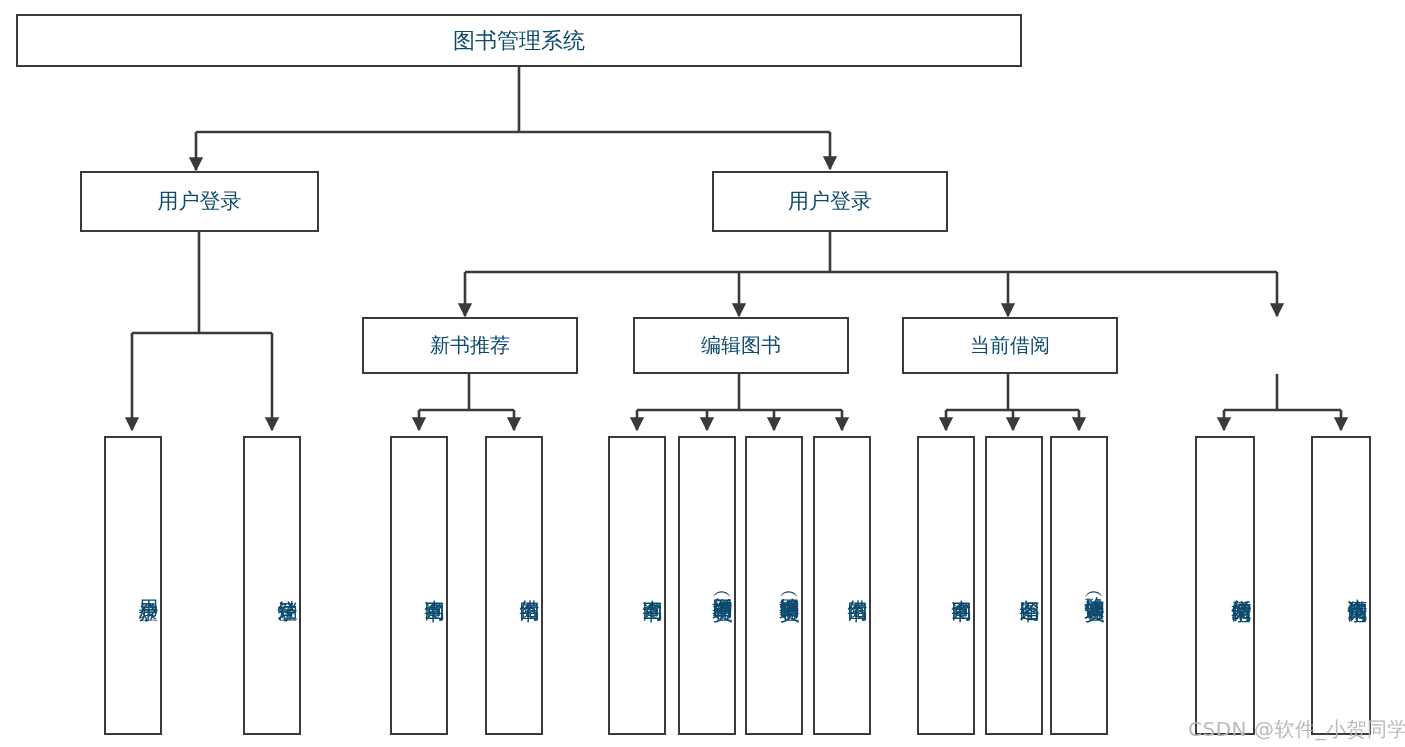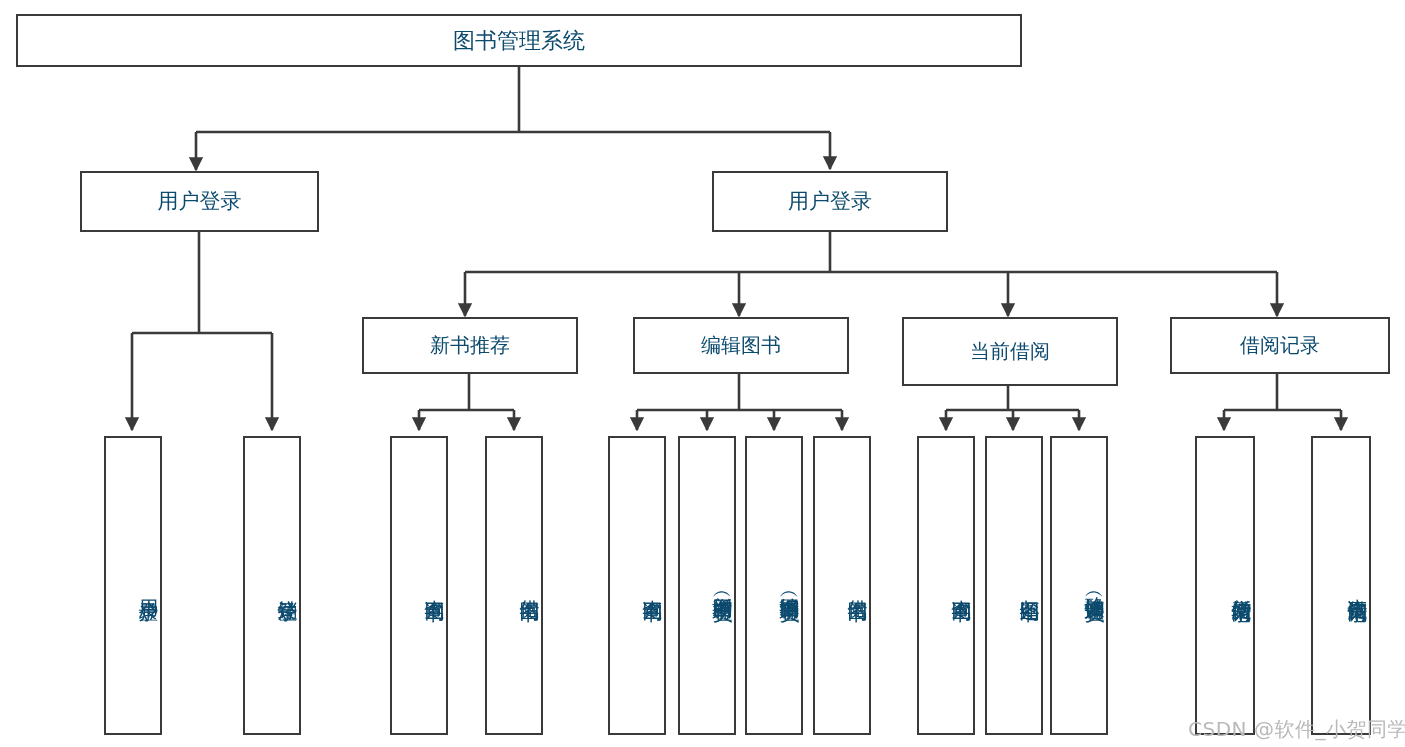--- a/index.html
+++ b/index.html
@@ -137,25 +137,22 @@
   <div class="node level2" style="left:712px; top:171px; width:236px; height:61px;">
     <span>用户登录</span>
   </div>
 
   <div class="node level3" style="left:362px; top:317px; width:216px; height:57px;">
     <span>新书推荐</span>
   </div>
   <div class="node level3" style="left:633px; top:317px; width:216px; height:57px;">
     <span>编辑图书</span>
   </div>
-  <div class="node level3" style="left:902px; top:317px; width:216px; height:69px;">
+  <div class="node level3" style="left:902px; top:317px; width:216px; height:57px;">
     <span>当前借阅</span>
-  </div>
-  <div class="node level3" style="left:1170px; top:317px; width:220px; height:57px;">
-    <span>借阅记录</span>
   </div>
 
   <div class="node leaf" style="left:104px; top:436px; width:58px; height:299px;">
     <span class="cap">用户登录</span>
   </div>
   <div class="node leaf" style="left:243px; top:436px; width:58px; height:299px;">
     <span class="cap">注销登录</span>
   </div>
 
   <div class="node leaf" style="left:390px; top:436px; width:58px; height:299px;">

